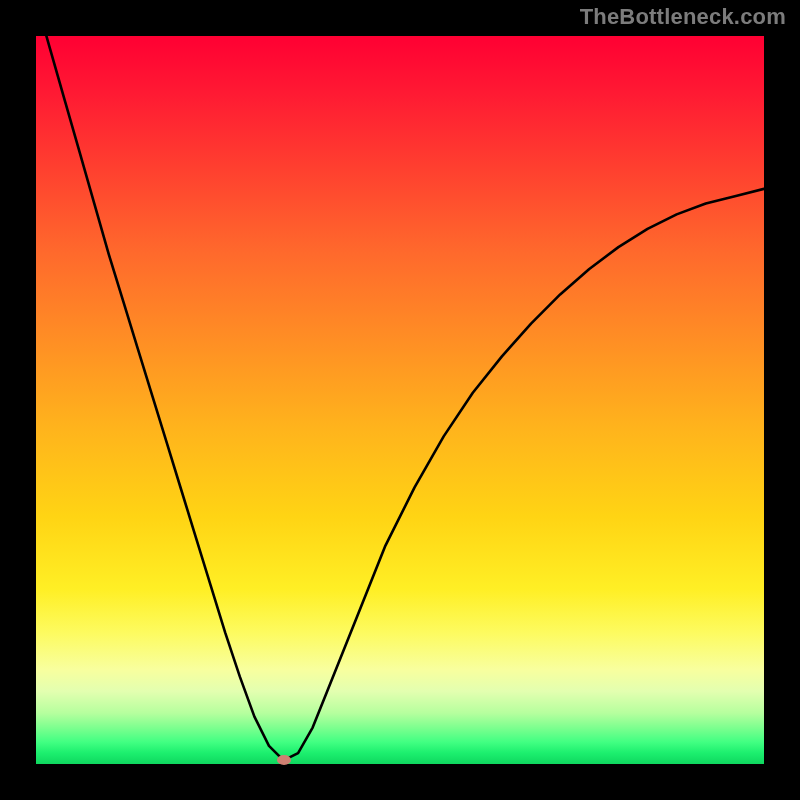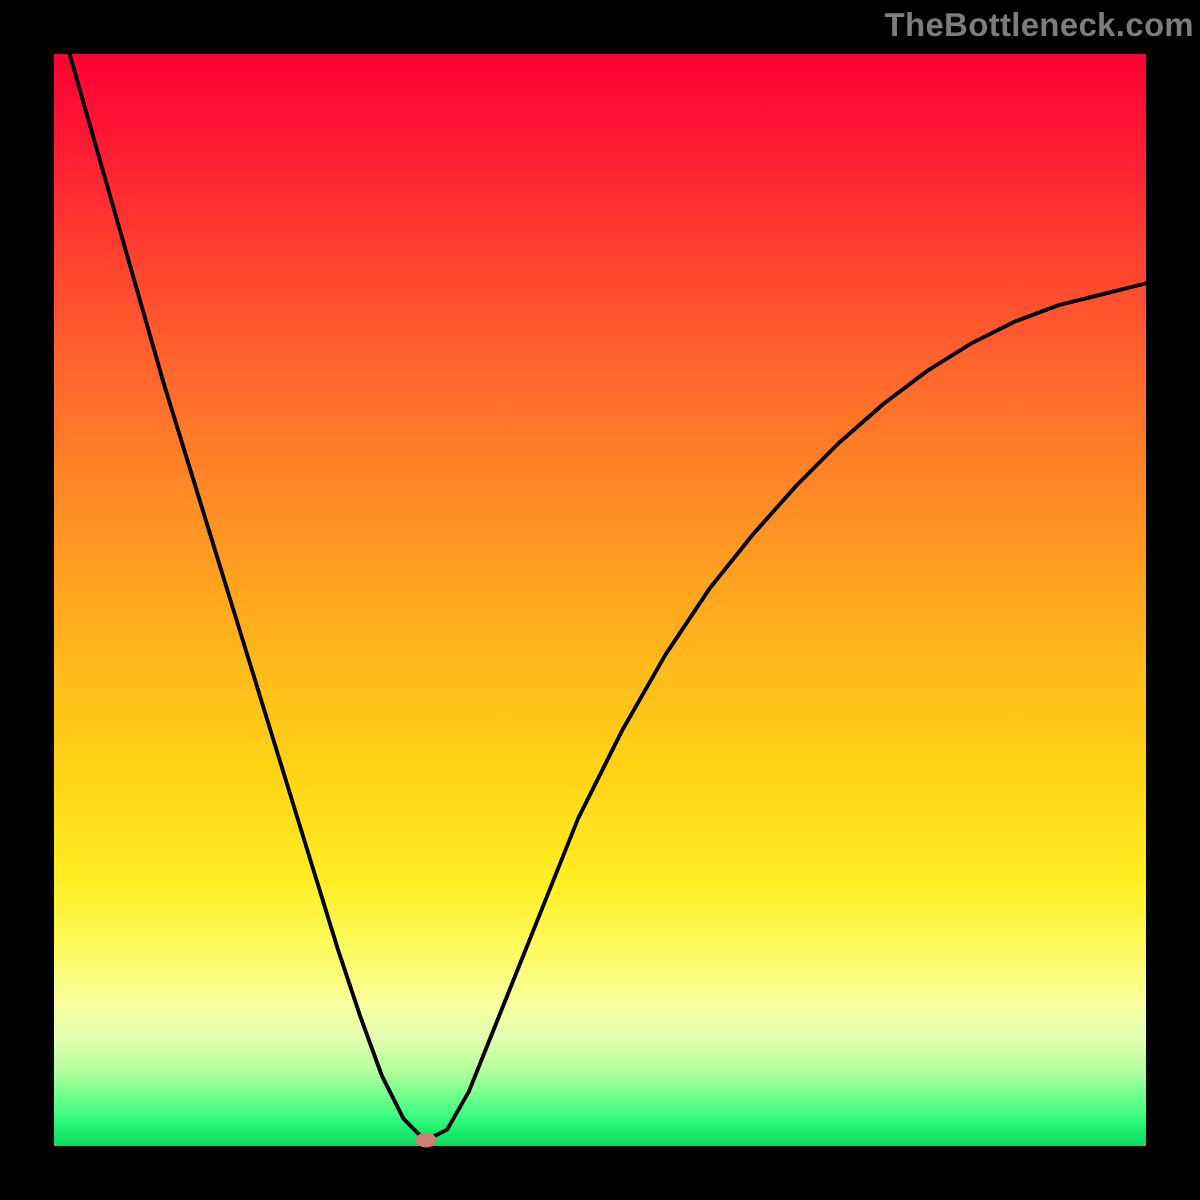--- a/index.html
+++ b/index.html
@@ -36,21 +36,21 @@
       #e3ffb0 90%,
       #b6ff9e 93%,
       #7dff8f 95%,
       #41ff82 97%,
       #1cef6e 98.5%,
       #0fd75f 100%);
   }
   .watermark {
     position: absolute;
     top: 4px;
-    right: 4px;
+    right: 14px;
     color: #7c7c7c;
     font-size: 22px;
     font-weight: 600;
     letter-spacing: 0.2px;
     text-align: right;
     pointer-events: none;
   }
   svg.curve {
     position: absolute;
     left: 0;

